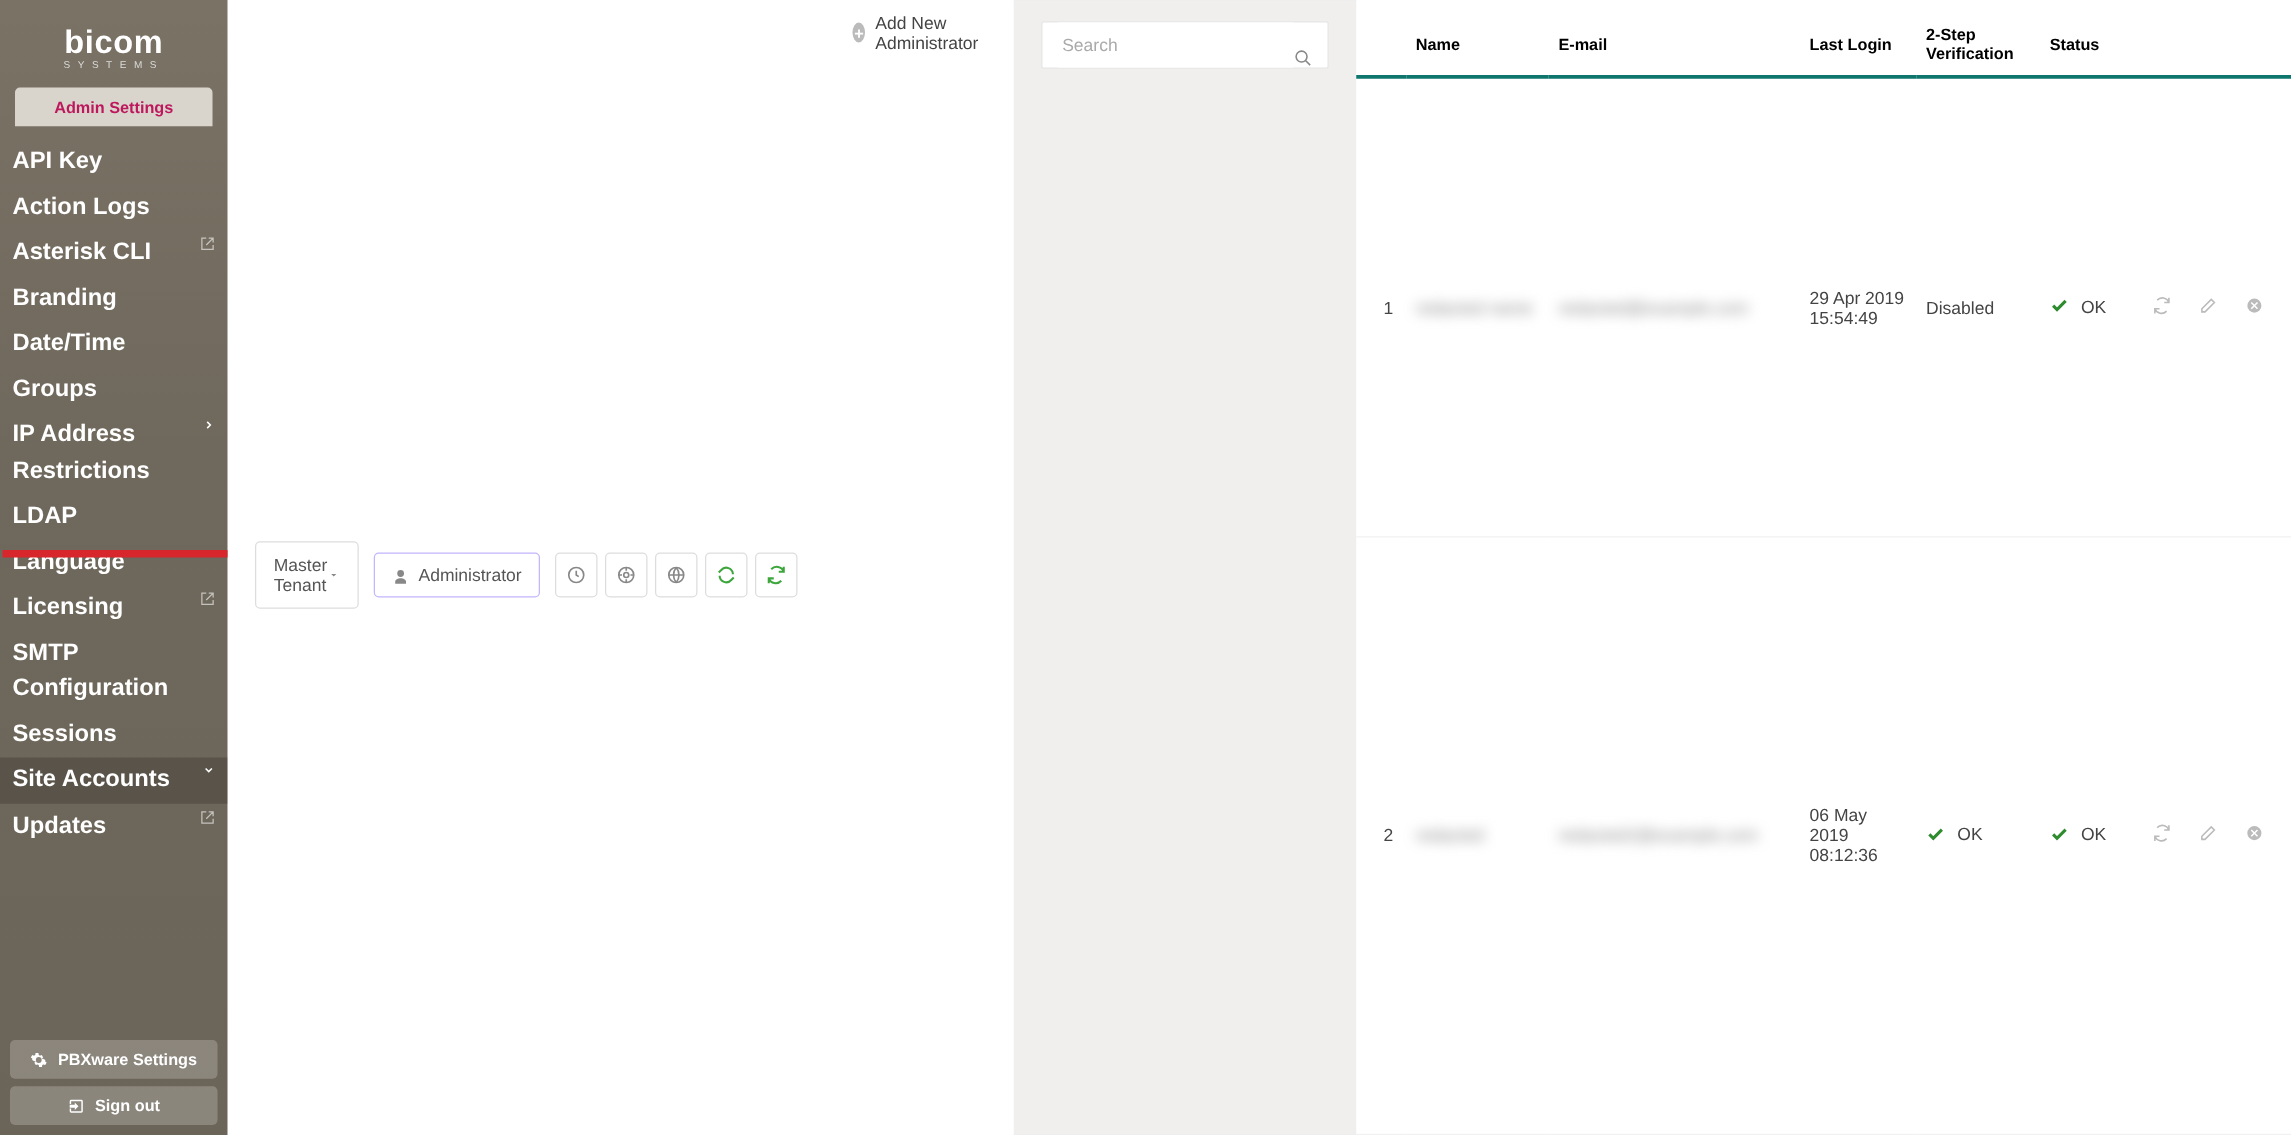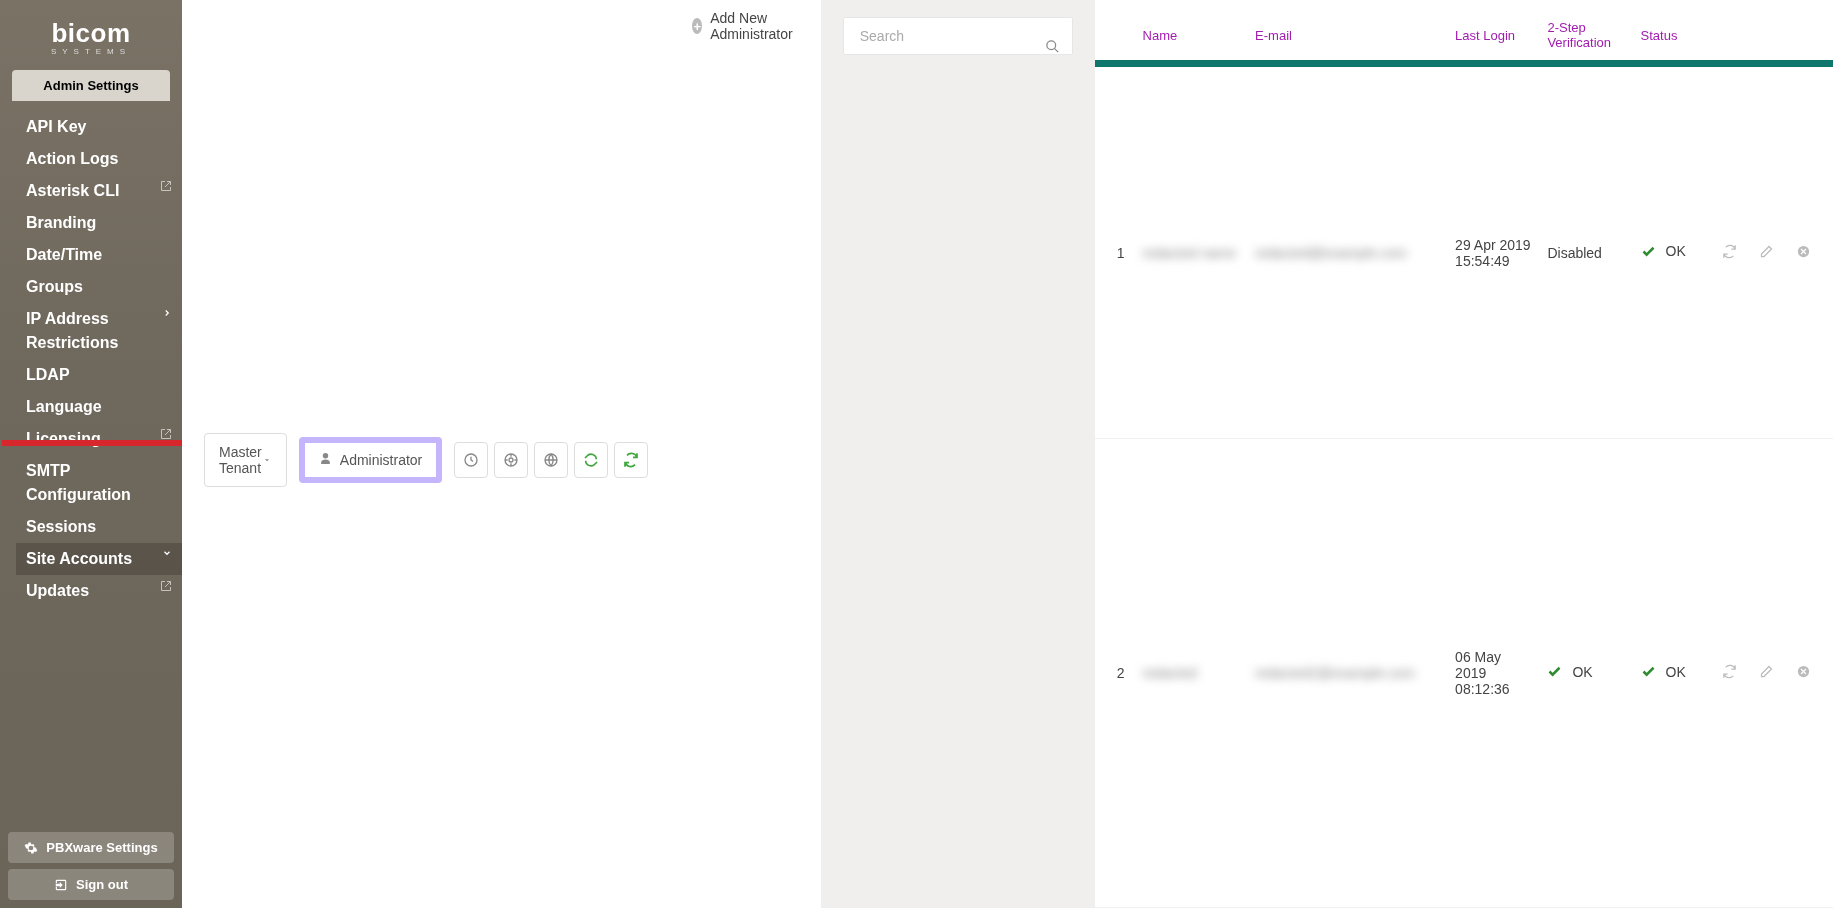--- a/index.html
+++ b/index.html
@@ -28,37 +28,36 @@
     text-align: center;
     font-weight: 700;
     font-size: 26px;
     letter-spacing: 0.5px;
     color: #fff;
   }
   .logo .sys { display:block; font-size:8px; letter-spacing:6px; font-weight:400; margin-top:-2px; color:#ddd; }
   .admin-tab-wrap { padding: 0 12px 6px; }
   .admin-tab {
     background: #d9d5cd;
-    color: #000000;
+    color: #be185d;
     border-radius: 4px 4px 0 0;
     text-align: center;
     padding: 8px 0;
     font-weight: 600;
     font-size: 13px;
   }
   .nav { list-style:none; padding: 4px 0; flex: 0 0 auto; }
   .nav li {
     position: relative;
     padding: 4px 10px;
-    font-size: 16px;
+    font-size: 19px;
     font-weight: 600;
     color: #fff;
     cursor: pointer;
     line-height: 1.5;
-    margin-left: 16px;
   }
   .nav li .ext { position:absolute; right:10px; top:5px; opacity:0.6; }
   .nav li .chev { position:absolute; right:10px; top:5px; }
   .nav li.active {
     background: rgba(0,0,0,0.18);
   }
   .nav .sub { list-style:none; padding:2px 0; }
   .nav .sub li {
     padding-left: 18px;
     font-weight: 600;
@@ -87,22 +86,22 @@
     padding: 18px 22px 6px 22px;
   }
   .tenant-select {
     flex:1; max-width: 1020px;
     border:1px solid #ddd; border-radius:4px;
     padding: 10px 14px;
     display:flex; justify-content:space-between; align-items:center;
     color:#555; font-size:14px; cursor:pointer;
   }
   .admin-btn {
-    border:6px solid #c4b5fd; border-radius:4px;
-    padding:9px 14px; display:flex; align-items:flex-start; gap:8px;
+    border:1px solid #c4b5fd; border-radius:4px;
+    padding:9px 14px; display:flex; align-items:flex-end; gap:8px;
     color:#555; font-size:14px; cursor:pointer; background:#fff;
   }
   .icon-btn-group { display:flex; gap:6px; margin-left:auto; }
   .icon-btn {
     width:34px; height:36px; border:1px solid #ddd; border-radius:4px;
     display:flex; align-items:center; justify-content:center;
     cursor:pointer; background:#fff; color:#888;
   }
   .icon-btn.green { color:#3da63d; }
   .add-row { padding: 10px 22px 18px; }
@@ -115,22 +114,22 @@
   .search-box {
     background:#fff; border:1px solid #e6e6e6; border-radius:2px;
     display:flex; align-items:flex-end; padding:0 12px;
   }
   .search-box input {
     flex:1; border:none; outline:none; padding:10px 4px; font-size:14px; color:#444;
   }
   .search-box input::placeholder { color:#aaa; }
   .table { width:100%; border-collapse:collapse; margin-top:10px; }
   .table th {
-    text-align:left; font-size:13px; font-weight:400; color:#a21caf;
-    padding:10px 8px; border-bottom:7px solid #0f766e;
+    text-align:left; font-size:13px; font-weight:700; color:#000000;
+    padding:10px 8px; border-bottom:3px solid #0f766e;
   }
   .table td {
     padding:8px 8px; border-bottom:1px solid #f1f1f1; font-size:14px; color:#444;
   }
   .col-idx { width:50px; padding-left:22px !important; color:#666; }
   .col-name { width:320px; }
   .col-email { width:320px; }
   .col-login { width:200px; }
   .col-2step { width:160px; }
   .col-status { width:170px; }

